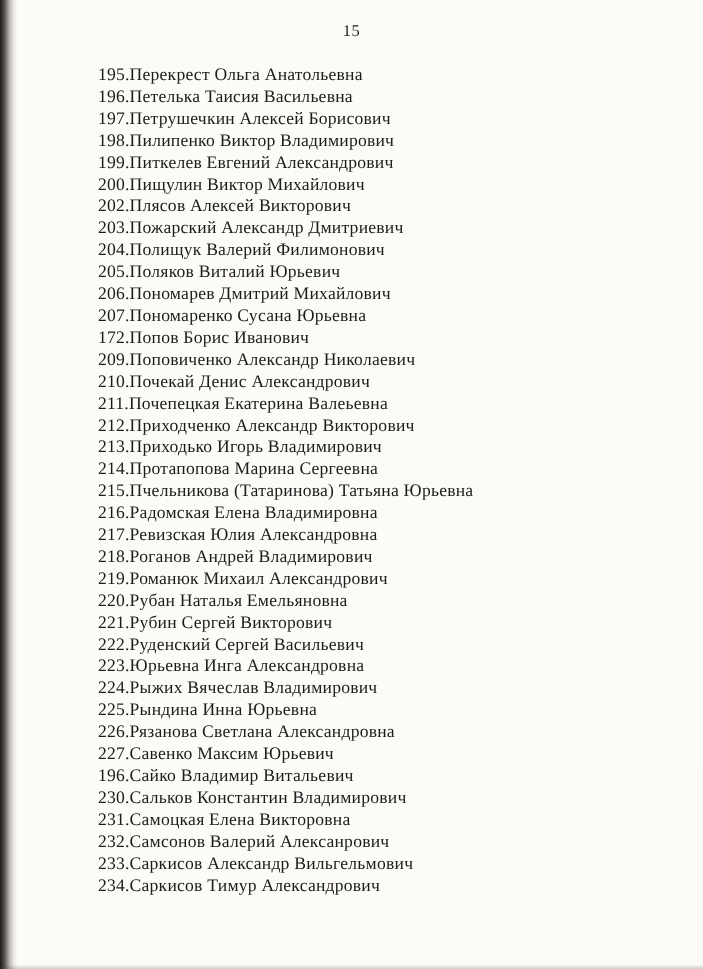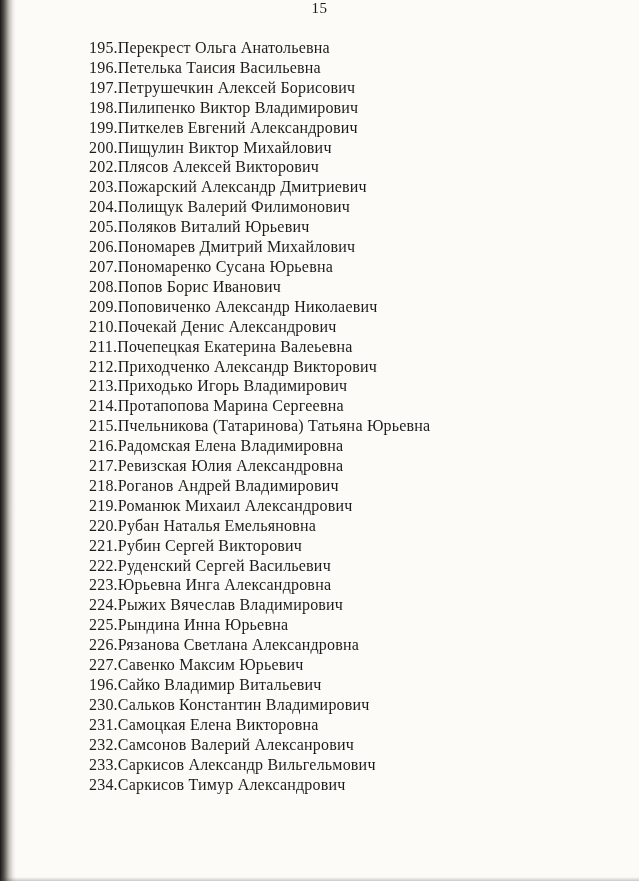--- a/index.html
+++ b/index.html
@@ -36,20 +36,21 @@
     right: 0;
     bottom: 0;
     height: 4px;
     background: linear-gradient(to top,
       rgba(60, 55, 48, 0.25) 0%,
       rgba(60, 55, 48, 0.0) 100%);
     pointer-events: none;
   }
   .page-number {
     text-align: center;
+    padding-top: 21px;
     font-size: 15px;
     letter-spacing: 0.5px;
   }
   .name-list {
     margin-top: 21px;
     padding-left: 89px;
     padding-right: 20px;
     font-size: 16px;
     line-height: 19.9px;
   }
@@ -76,21 +77,21 @@
       <div class="row"><span class="num">197.</span><span class="name">Петрушечкин Алексей Борисович</span></div>
       <div class="row"><span class="num">198.</span><span class="name">Пилипенко Виктор Владимирович</span></div>
       <div class="row"><span class="num">199.</span><span class="name">Питкелев Евгений Александрович</span></div>
       <div class="row"><span class="num">200.</span><span class="name">Пищулин Виктор Михайлович</span></div>
       <div class="row"><span class="num">202.</span><span class="name">Плясов Алексей Викторович</span></div>
       <div class="row"><span class="num">203.</span><span class="name">Пожарский Александр Дмитриевич</span></div>
       <div class="row"><span class="num">204.</span><span class="name">Полищук Валерий Филимонович</span></div>
       <div class="row"><span class="num">205.</span><span class="name">Поляков Виталий Юрьевич</span></div>
       <div class="row"><span class="num">206.</span><span class="name">Пономарев Дмитрий Михайлович</span></div>
       <div class="row"><span class="num">207.</span><span class="name">Пономаренко Сусана Юрьевна</span></div>
-      <div class="row"><span class="num">208.</span><span class="name">Попов Борис Иванович</span></div>
+      <div class="row"><span class="num">172.</span><span class="name">Попов Борис Иванович</span></div>
       <div class="row"><span class="num">209.</span><span class="name">Поповиченко Александр Николаевич</span></div>
       <div class="row"><span class="num">210.</span><span class="name">Почекай Денис Александрович</span></div>
       <div class="row"><span class="num">211.</span><span class="name">Почепецкая Екатерина Валеьевна</span></div>
       <div class="row"><span class="num">212.</span><span class="name">Приходченко Александр Викторович</span></div>
       <div class="row"><span class="num">213.</span><span class="name">Приходько Игорь Владимирович</span></div>
       <div class="row"><span class="num">214.</span><span class="name">Протапопова Марина Сергеевна</span></div>
       <div class="row"><span class="num">215.</span><span class="name">Пчельникова (Татаринова) Татьяна Юрьевна</span></div>
       <div class="row"><span class="num">216.</span><span class="name">Радомская Елена Владимировна</span></div>
       <div class="row"><span class="num">217.</span><span class="name">Ревизская Юлия Александровна</span></div>
       <div class="row"><span class="num">218.</span><span class="name">Роганов Андрей Владимирович</span></div>

